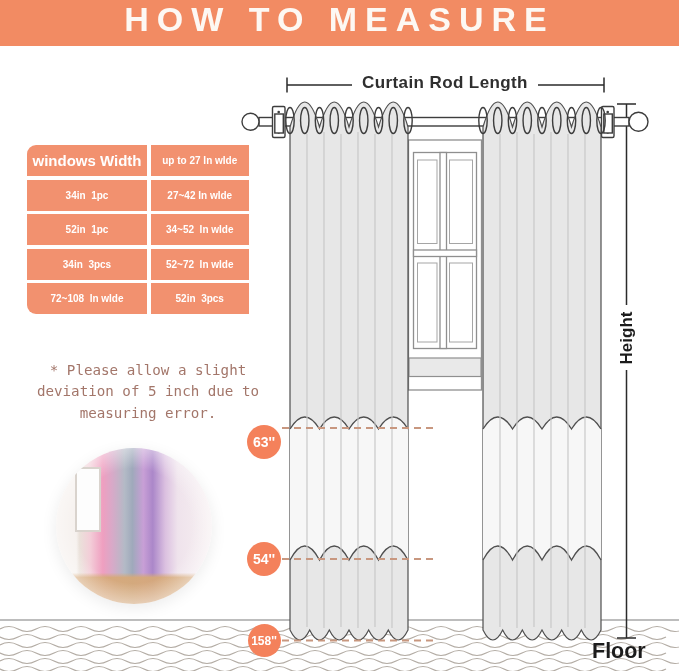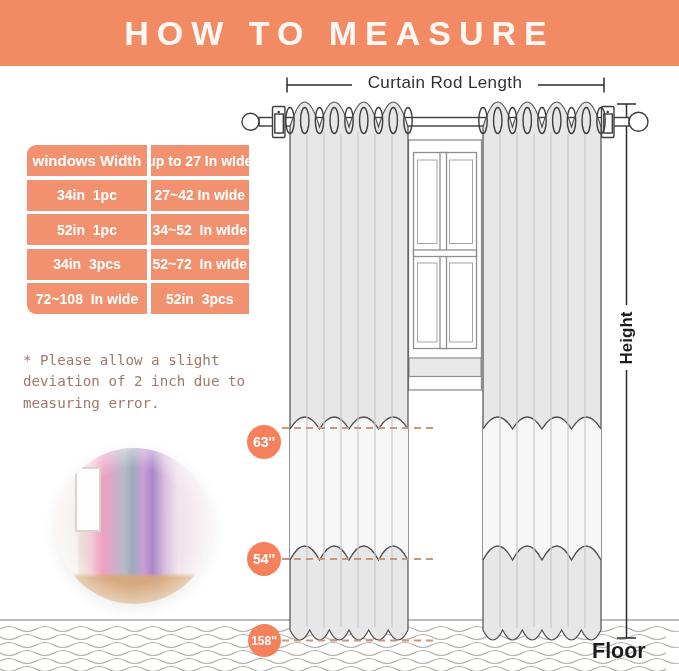--- a/index.html
+++ b/index.html
@@ -1,35 +1,35 @@
 <!DOCTYPE html>
 <html><head>
 <meta charset="utf-8">
 <style>
   html,body{margin:0;padding:0;background:#fff;}
   .stage{position:relative;width:679px;height:671px;background:#fff;overflow:hidden;
          font-family:"Liberation Sans",sans-serif;}
 
   
-  .banner{position:absolute;left:0;top:0;width:679px;height:66px;background:#F28B63;
-          display:flex;align-items:center;justify-content:center;}
+  .banner{position:absolute;left:0;top:0;width:679px;height:46px;background:#F28B63;
+          display:flex;align-items:flex-start;justify-content:center;}
   .banner h1{margin:0;color:#FDF8F3;font-size:34px;font-weight:bold;letter-spacing:8px;}
 
   
   .size-table{position:absolute;left:27px;top:145px;width:246px;
               display:grid;grid-template-columns:120px 98.5px;column-gap:3.5px;
               grid-auto-rows:31px;row-gap:3.5px;border-radius:9px;overflow:hidden;text-align:right;}
   .size-table .cell{background:#F2916F;color:#fff;display:flex;align-items:center;
-              justify-content:center;font-weight:bold;font-size:14px;white-space:pre;}
+              justify-content:center;font-weight:bold;font-size:10px;white-space:pre;}
   .size-table .cell.head{font-size:15px;}
 
   
-  .note{position:absolute;left:23px;top:350px;width:250px;
+  .note{position:absolute;left:23px;top:360px;width:250px;
         font-family:"DejaVu Sans Mono",monospace;font-size:14.2px;line-height:1.5;
-        color:#A3766A;}
+        color:#A3766A;text-align:center;}
   .note span{display:block;}
 
   
   .photo{position:absolute;left:56px;top:448px;width:156px;height:156px;border-radius:50%;
          overflow:hidden;box-shadow:0 4px 16px rgba(0,0,0,.08);
          background:
            radial-gradient(circle at 50% 50%, rgba(255,255,255,0) 52%, rgba(255,255,255,.78) 86%, #ffffff 100%),
            linear-gradient(180deg, rgba(255,255,255,0) 80%, rgba(214,169,122,.95) 83%),
            linear-gradient(90deg,#f6f1ee 0%,#f6f1ee 13%,#eae1da 15%,#f3cdd8 22%,#ef9fc0 30%,
              #d8a9c8 36%,#b3bac6 44%,#9fa9bb 49%,#c89fd6 56%,#ab87c9 62%,#dbc0e0 70%,
@@ -45,21 +45,21 @@
   .ring{fill:none;stroke:#3d3d3d;stroke-width:1.4;}
   .hardware{fill:#fff;stroke:#3d3d3d;stroke-width:1.4;}
   .measure{stroke:#2b2b2b;stroke-width:1.5;fill:none;}
   .winline{fill:#fff;stroke:#8f8f8f;stroke-width:1.3;}
   .paneline{fill:none;stroke:#a5a5a5;stroke-width:1;}
   .floorwave{fill:none;stroke:#b3aca4;stroke-width:1.1;}
   .dash{stroke:#C8977F;stroke-width:2.2;fill:none;stroke-dasharray:7 5;}
 
   
   .lbl-rod{position:absolute;left:355px;top:73px;width:180px;text-align:center;
-           font-size:17px;font-weight:normal;color:#2f2f2f;letter-spacing:.4px;}
+           font-size:17px;font-weight:bold;color:#2f2f2f;letter-spacing:.4px;}
   .lbl-height{position:absolute;left:592px;top:328px;width:70px;height:20px;text-align:center;
            font-size:17px;font-weight:bold;color:#1c1c1c;transform:rotate(-90deg);}
   .lbl-floor{position:absolute;left:592px;top:639px;font-size:21.5px;font-weight:600;color:#1c1c1c;}
   .marker{position:absolute;border-radius:50%;background:#F4815B;color:#fff;font-weight:bold;
           display:flex;align-items:center;justify-content:center;}
   .m63{left:247px;top:425px;width:34px;height:34px;font-size:14px;}
   .m84{left:247px;top:542px;width:34px;height:34px;font-size:14px;}
   .m108{left:247.5px;top:624px;width:33px;height:33px;font-size:12px;}
 </style>
 </head>
@@ -167,21 +167,21 @@
     <div class="cell">34~52  In wIde</div>
     <div class="cell">34in  3pcs</div>
     <div class="cell">52~72  In wIde</div>
     <div class="cell">72~108  In wIde</div>
     <div class="cell">52in  3pcs</div>
   </div>
 
   
   <div class="note">
     <span>* Please allow a slight</span>
-    <span>deviation of 2 inch due to</span>
+    <span>deviation of 5 inch due to</span>
     <span>measuring error.</span>
   </div>
 
   
   <div class="photo"></div>
 
   
   <div class="lbl-rod">Curtain Rod Length</div>
   <div class="lbl-height">Height</div>
   <div class="lbl-floor">Floor</div>

